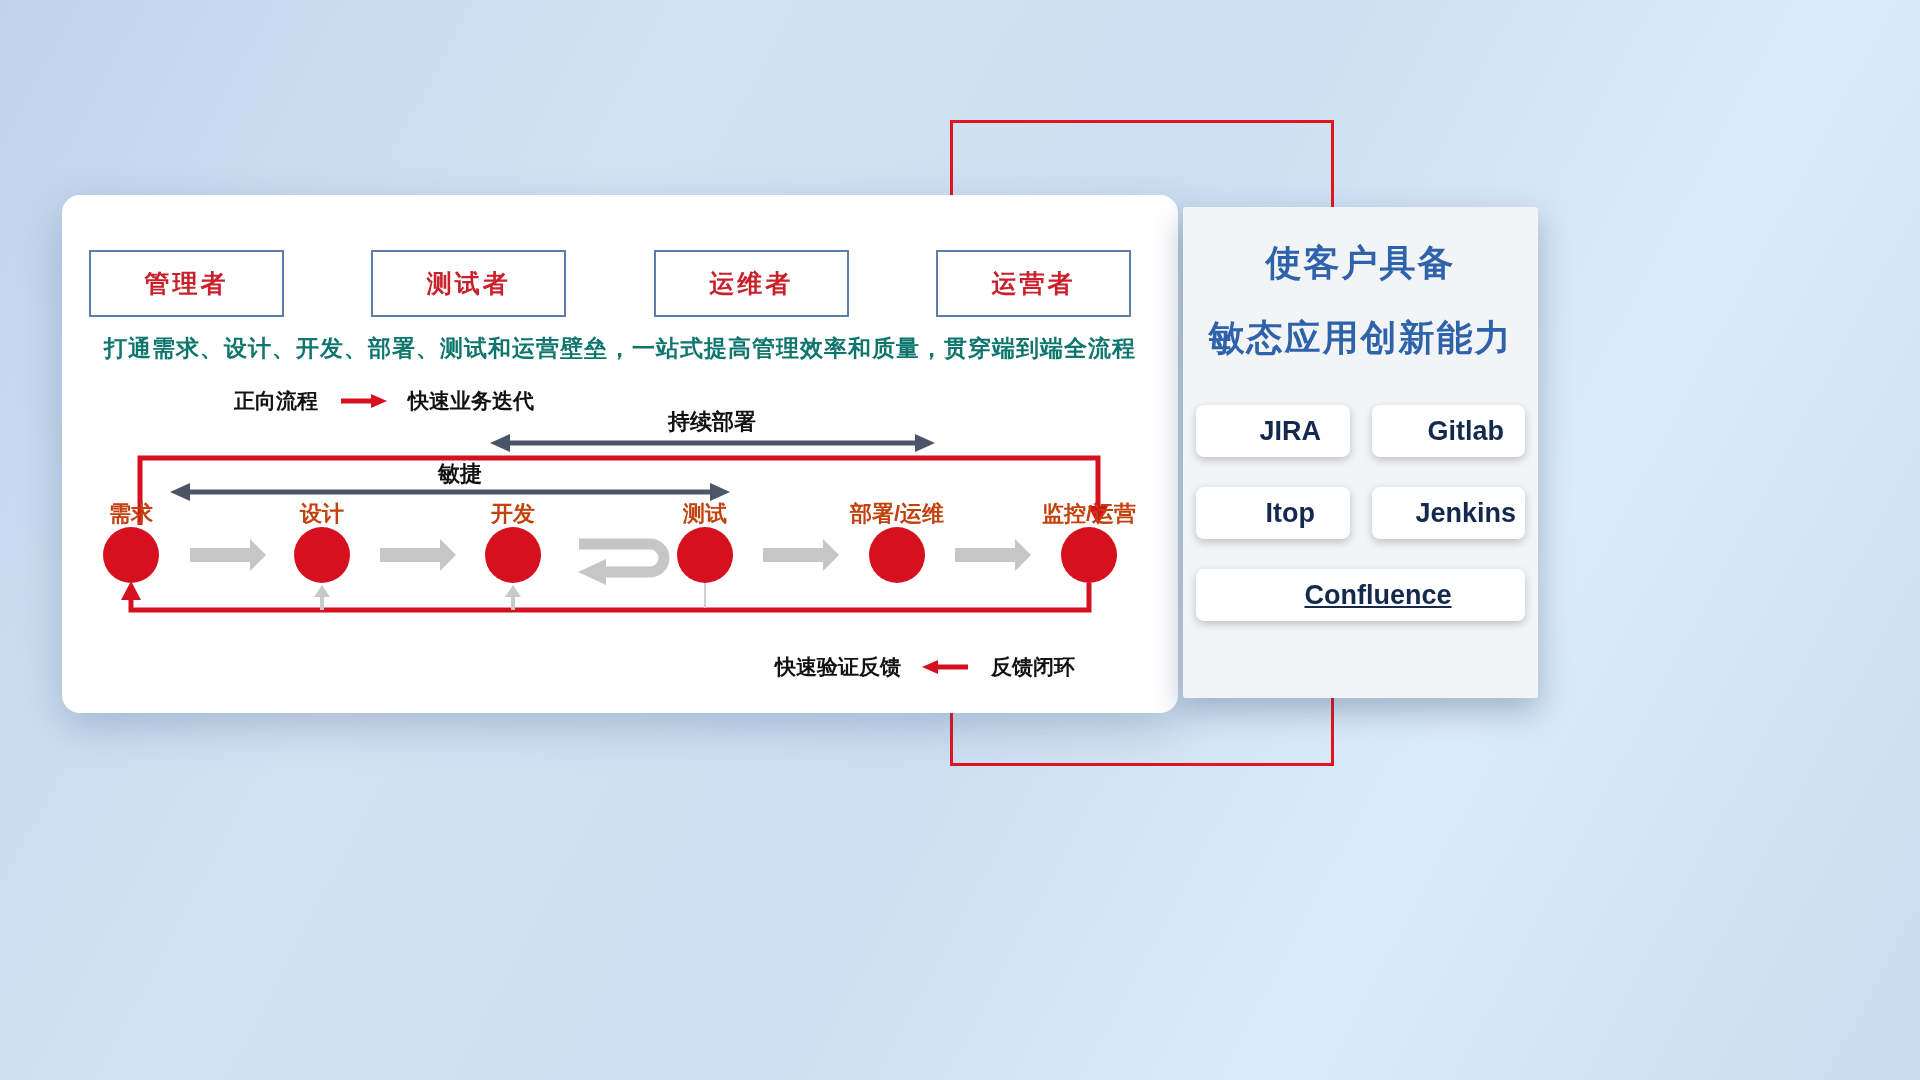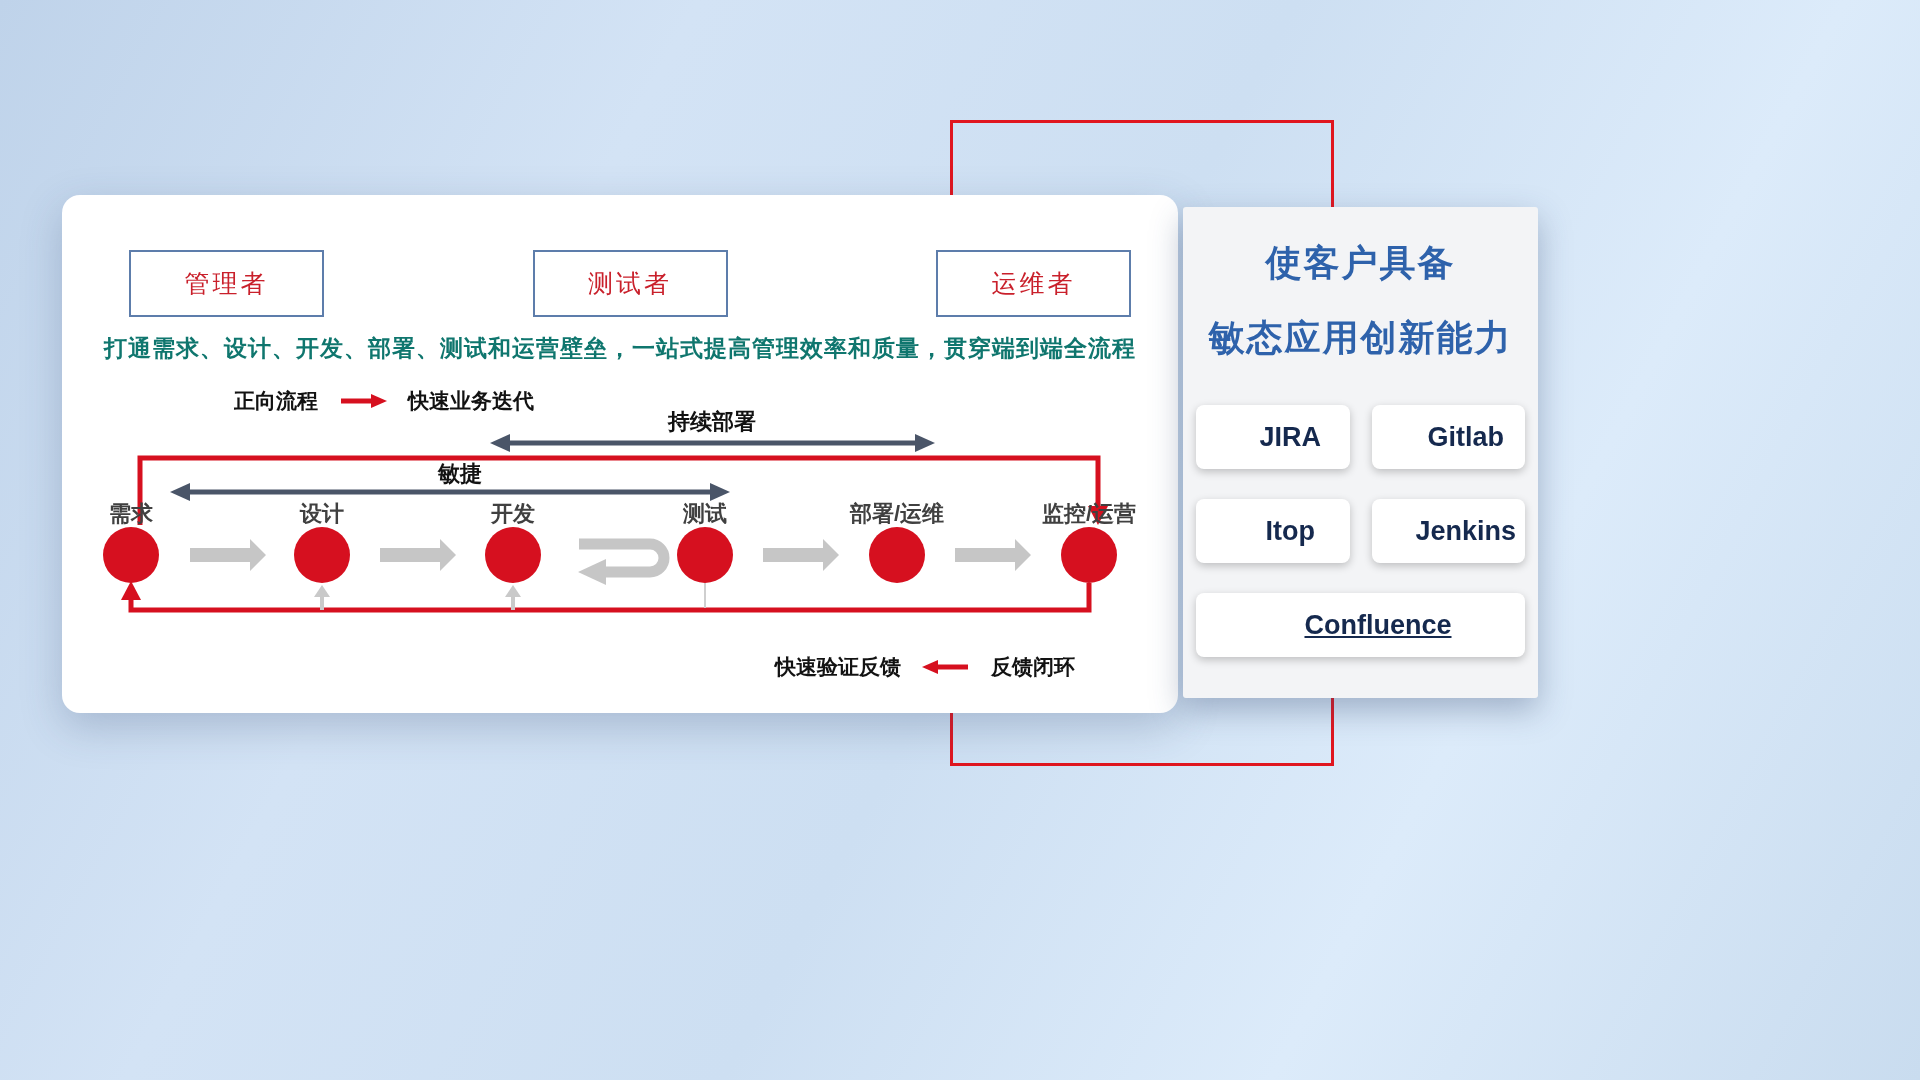--- a/index.html
+++ b/index.html
@@ -19,57 +19,57 @@
     background:#ffffff;border-radius:18px;z-index:2;
     box-shadow:0 14px 40px rgba(50,70,110,.25);
   }
   .roles-row{
     position:absolute;left:27px;top:55px;width:1042px;
     display:flex;justify-content:space-between;
   }
   .role-box{
     width:191px;height:63px;border:2px solid #5d7dab;background:#fff;
     display:flex;align-items:center;justify-content:center;
-    color:#c9202b;font-size:25px;font-weight:400;letter-spacing:3px;margin-left:40px;
+    color:#c9202b;font-size:25px;font-weight:700;letter-spacing:3px;
   }
   .description{
     position:absolute;left:0;top:138px;width:100%;text-align:center;
     font-size:23px;font-weight:700;color:#0f766e;letter-spacing:1px;
   }
   .legend-row{
     position:absolute;display:flex;align-items:center;gap:21px;
     font-size:21px;font-weight:700;color:#121212;
   }
   .legend-forward{left:172px;top:192px;}
   .legend-feedback{left:713px;top:458px;}
   .flow-svg{position:absolute;left:0;top:0;}
   .node-label{
     position:absolute;top:304px;transform:translateX(-50%);
-    font-size:22px;font-weight:700;color:#404040;white-space:nowrap;
+    font-size:22px;font-weight:700;color:#c2410c;white-space:nowrap;
   }
   .span-label{
     position:absolute;transform:translateX(-50%);
     font-size:22px;font-weight:700;color:#121212;white-space:nowrap;text-align:right;
   }
   
   .right-panel{
     position:absolute;left:1183px;top:207px;width:355px;height:491px;
     background:#f3f4f6;border-radius:3px;z-index:3;
     box-shadow:0 12px 32px rgba(50,70,110,.35);
   }
   .panel-title{
     text-align:center;color:#2e62ab;font-weight:700;font-size:36px;letter-spacing:2px;
   }
   .panel-title.t1{margin-top:32px;}
   .panel-title.t2{margin-top:26px;}
   .tools-grid{
     display:grid;grid-template-columns:1fr 1fr;gap:30px 22px;margin:42px 13px 0 13px;
   }
   .tool-box{
-    height:64px;background:#ffffff;border-radius:8px;
+    height:52px;background:#ffffff;border-radius:8px;
     box-shadow:0 3px 8px rgba(0,0,0,.22);
     display:flex;align-items:center;justify-content:center;
     font-size:27px;font-weight:700;color:#15294e;padding-left:35px;
   }
   .tool-box.wide{grid-column:1 / -1;text-decoration:underline;}
 </style>
 </head>
 <body>
 
 <div class="stage">
@@ -80,20 +80,23 @@
 
     <div class="roles-row">
       <div class="role-box">
           <span>管理者</span>
         </div>
       <div class="role-box">
           <span>测试者</span>
         </div>
       <div class="role-box">
           <span>运维者</span>
+        </div>
+      <div class="role-box">
+          <span>运营者</span>
         </div>
     </div>
 
     <div class="description">打通需求、设计、开发、部署、测试和运营壁垒，一站式提高管理效率和质量，贯穿端到端全流程</div>
 
     <div class="legend-row legend-forward">
       <span>正向流程</span>
       <svg width="48" height="16">
         <line x1="2" y1="8" x2="34" y2="8" stroke="#d6101f" stroke-width="5"></line>
         <polygon points="48,8 32,1 32,15" fill="#d6101f"></polygon>

